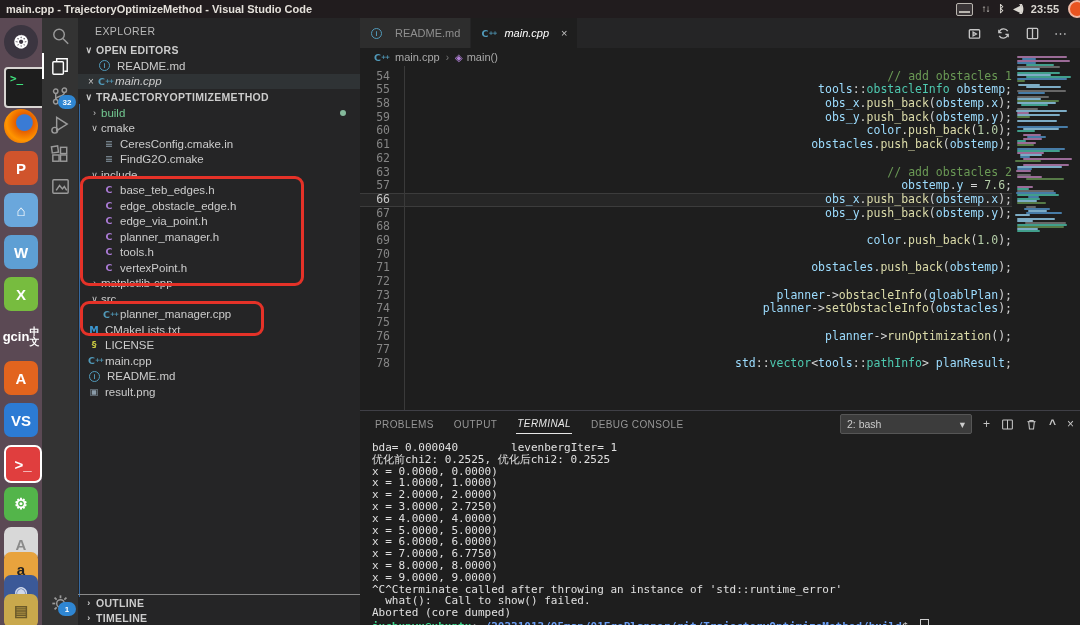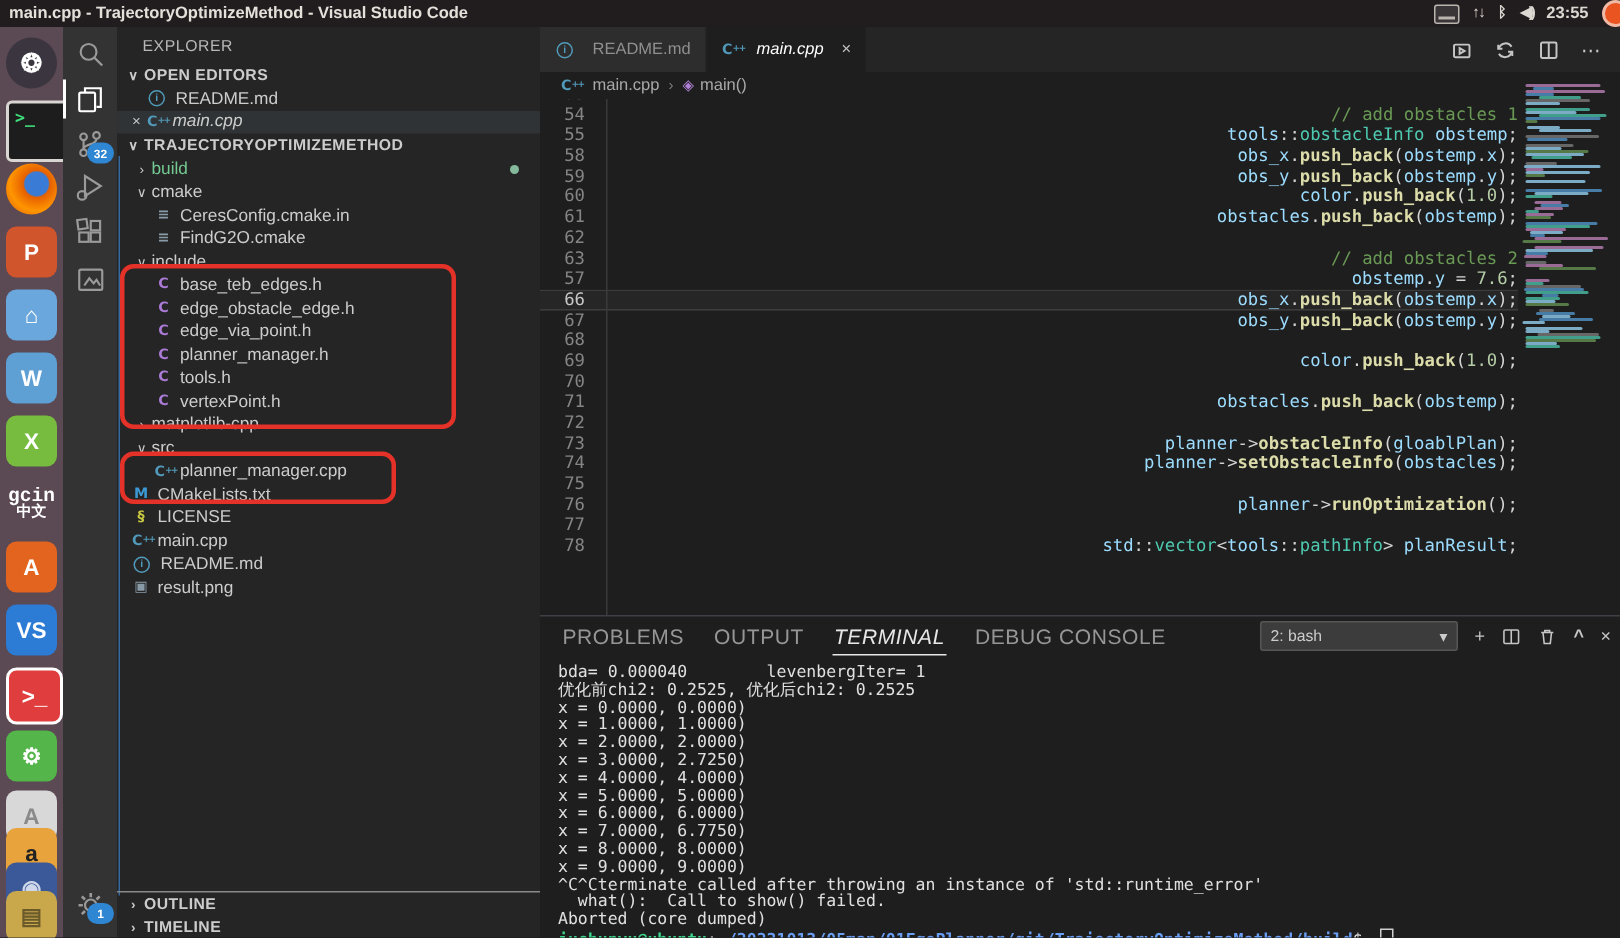--- a/index.html
+++ b/index.html
@@ -21,21 +21,21 @@
              margin-right:-8px;flex:none;}
   
   #dock{position:absolute;left:0;top:18px;width:42px;height:607px;background:#5b4954;}
   .dock-item{position:absolute;left:4px;width:34px;height:34px;border-radius:7px;
              display:flex;align-items:center;justify-content:center;font-weight:bold;}
   .dk-circle{border-radius:50%;font-size:17px;}
   .dk-term{background:#1d1d1d;border:2px solid #d8d5d2;border-radius:4px;justify-content:flex-start;
            align-items:flex-start;padding:3px 0 0 4px;font-family:"DejaVu Sans Mono",monospace;
            font-size:11px;color:#3fe17d;}
   .dk-firefox{border-radius:50%;background:radial-gradient(circle at 60% 40%,#3a7bd5 0 27%,#e66000 31%,#ff9500 62%,#d9570c 100%);}
-  .dk-text{flex-direction:column;color:#fff;line-height:1;background:transparent;font-family:Liberation Mono, monospace;}
+  .dk-text{flex-direction:row;color:#fff;line-height:1;background:transparent;}
   .dk-text .l1{font-size:13px;font-weight:bold;}
   .dk-text .l2{font-size:10px;margin-top:1px;}
   .dk-tile{font-size:15px;}
   
   #activitybar{position:absolute;left:42px;top:18px;width:36px;height:607px;background:#333333;}
   .ab-item{position:absolute;left:0;width:36px;height:30px;display:flex;align-items:center;justify-content:center;}
   .ab-item svg{width:23px;height:23px;stroke:#9a9a9a;fill:none;stroke-width:1.5;}
   .ab-item.active svg{stroke:#ffffff;}
   .ab-item.active::before{content:"";position:absolute;left:0;top:2px;bottom:2px;width:2px;background:#ffffff;}
   .ab-badge{position:absolute;right:2px;bottom:2px;min-width:14px;height:14px;border-radius:8px;
@@ -83,29 +83,29 @@
   
   #code{position:absolute;left:0;top:48px;width:652px;height:344px;overflow:hidden;
         font-family:"DejaVu Sans Mono",monospace;font-size:11.5px;line-height:13.7px;}
   #codewrap{margin-top:-10px;}
   .cline{display:flex;height:13.7px;white-space:pre;justify-content:space-between;}
   .cline .ln{width:30px;flex:none;text-align:right;color:#858585;padding-right:0;}
   .cline .ctext{padding-left:8px;color:#d4d4d4;}
   .cline.cur{background:rgba(120,120,120,.10);box-shadow:inset 0 1px 0 #3c3c3c, inset 0 -1px 0 #3c3c3c;}
   .cline.cur .ln{color:#c6c6c6;}
   .tk-cm{color:#6a9955;} .tk-vr{color:#9cdcfe;} .tk-ty{color:#4ec9b0;}
-  .tk-nu{color:#b5cea8;} .tk-fn{color:#dcdcaa;font-weight:bold;} .tk-pl{color:#d4d4d4;}
+  .tk-nu{color:#b5cea8;} .tk-fn{color:#dcdcaa;} .tk-pl{color:#d4d4d4;}
   #indent-guide{position:absolute;left:44px;top:48px;width:1px;height:344px;background:#3a3a3a;}
   #minimap{position:absolute;right:0;top:38px;width:67px;height:178px;}
   .mmrow{height:2px;display:flex;}
   .mmbar{height:1.6px;border-radius:1px;}
   
   #panel{position:absolute;left:360px;top:410px;width:720px;height:215px;background:#1e1e1e;border-top:1px solid #3f3f46;}
   #ptabs{position:absolute;left:0;top:0;height:26px;display:flex;align-items:center;padding-left:14px;gap:18px;}
-  .ptab{font-size:14px;letter-spacing:.4px;color:#969696;padding:4px 1px;}
+  .ptab{font-size:10px;letter-spacing:.4px;color:#969696;padding:4px 1px;}
   .ptab.active{color:#e7e7e7;border-bottom:1px solid #e7e7e7;font-style:italic;}
   #pcontrols{position:absolute;right:6px;top:3px;height:20px;display:flex;align-items:center;gap:11px;color:#c5c5c5;}
   #shellsel{width:118px;height:18px;background:#3c3c3c;border:1px solid #565656;border-radius:2px;
             font-size:10.5px;color:#cccccc;display:flex;align-items:center;padding:0 6px;justify-content:space-between;}
   #pcontrols svg{width:13px;height:13px;stroke:#c5c5c5;fill:none;stroke-width:1.3;}
   .pc-glyph{font-size:12px;line-height:12px;}
   #terminal{position:absolute;left:0;top:26px;width:720px;height:189px;padding:5px 0 0 12px;
             font-family:"DejaVu Sans Mono",monospace;font-size:11px;line-height:11.8px;color:#e0e0e0;}
   .tline{white-space:pre;height:11.8px;}
   .pr-user{color:#3dd68c;font-weight:bold;}

